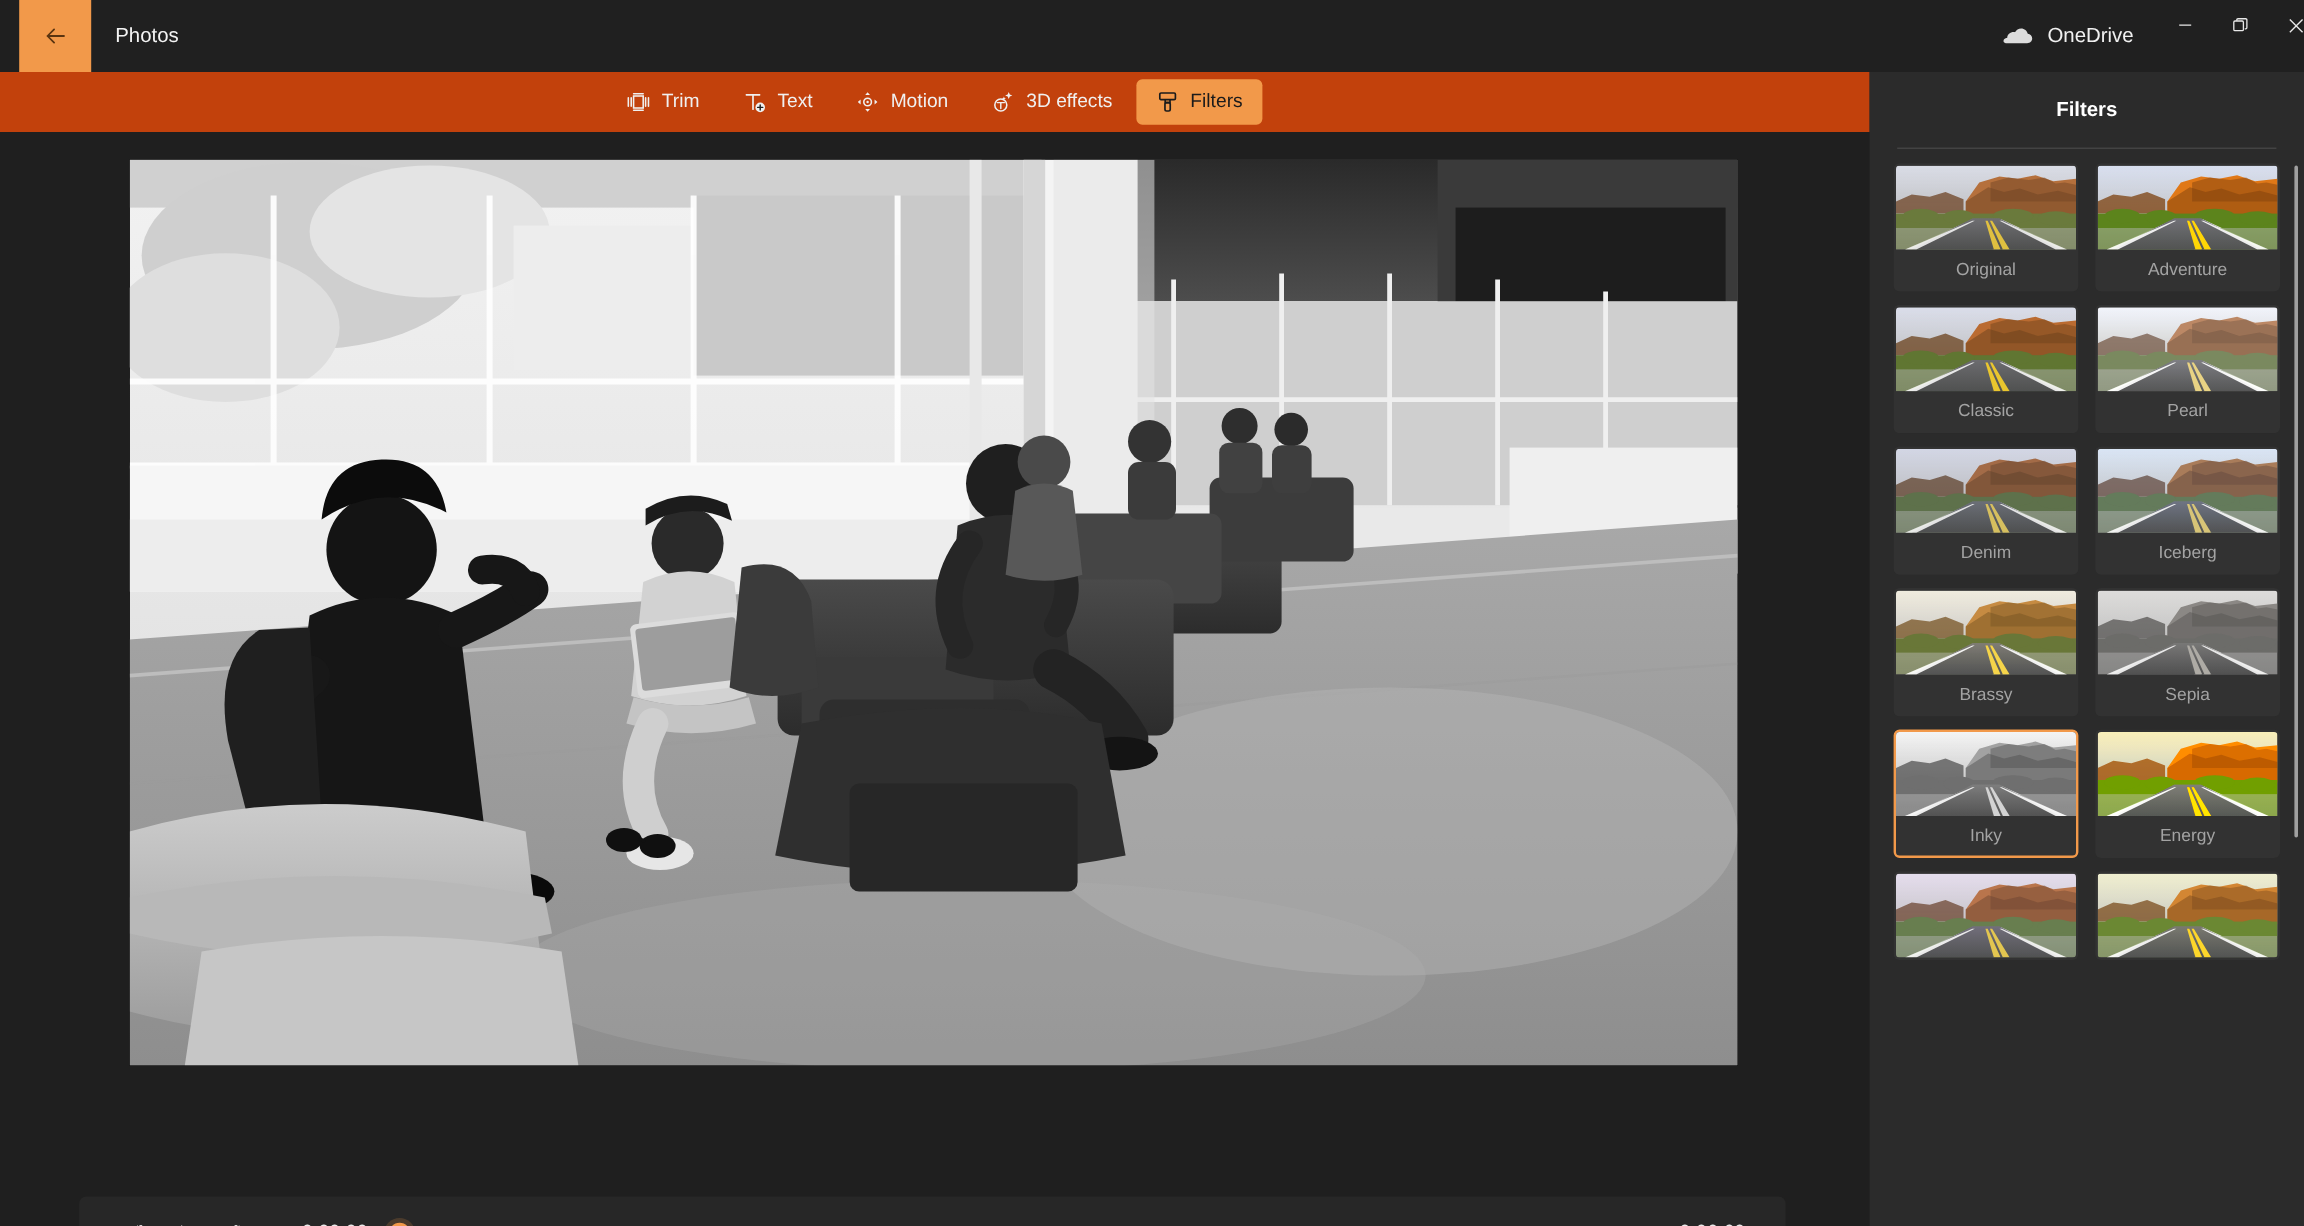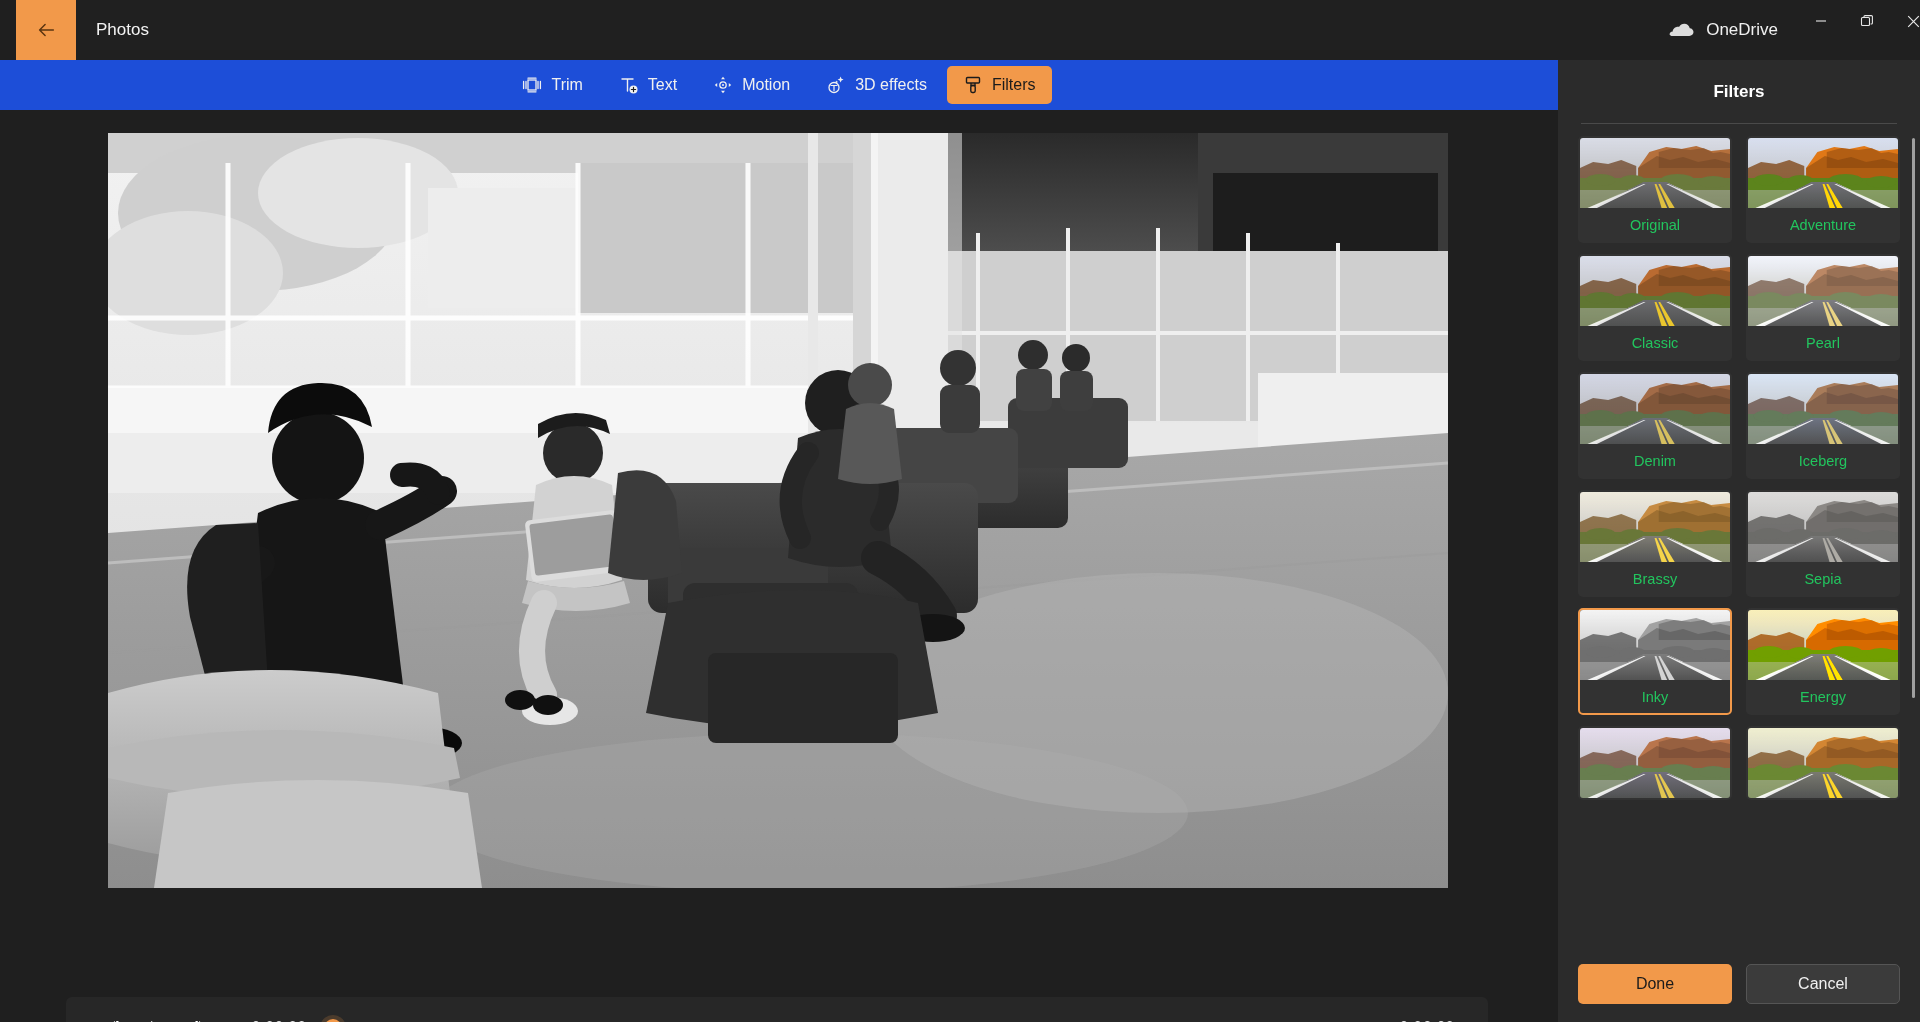--- a/index.html
+++ b/index.html
@@ -37,21 +37,21 @@
   .wincontrols { display: flex; align-self: flex-start; }
   .wc {
     width: 46px; height: 42px; display: flex; align-items: center;
     justify-content: center; cursor: pointer;
   }
 
   
   .toolbar {
     position: absolute; top: 60px; left: 0; width: 1558px; height: 50px;
     display: flex; align-items: center; justify-content: center; gap: 4px;
-    background: #1d4ed8;
+    background: #c2410c;
   }
   .tool {
     display: flex; align-items: center; gap: 9px;
     height: 38px; padding: 0 16px; border-radius: 5px; cursor: pointer;
     font-size: 16px; color: #f0f0f0; background: transparent;
     border: none; font-family: inherit;
   }
   .tool.active { background: #F2994A; color: #1b1b1b; }
   .tool .ti { width: 20px; height: 20px; display: flex; align-items: center; justify-content: center; }
 
@@ -108,21 +108,21 @@
     display: grid; grid-template-columns: repeat(2, 1fr); gap: 11px 14px;
   }
   .filter-card {
     background: #323232; border-radius: 5px; border: 2px solid transparent;
     overflow: hidden; cursor: pointer; padding: 0;
   }
   .filter-card.selected { border-color: #F2994A; background: #323232; }
   .filter-thumb { width: 100%; height: 70px; display: block; }
   .filter-label {
     height: 33px; display: flex; align-items: center; justify-content: center;
-    font-size: 14.5px; color: #22c55e;
+    font-size: 14.5px; color: #a3a3a3;
   }
   .scrollbar {
     position: absolute; right: 5px; top: 14px; width: 3px; height: 560px;
     background: #a0a0a0; border-radius: 2px; cursor: pointer;
   }
   .panel-actions {
     height: 76px; display: flex; align-items: center; gap: 14px;
     padding: 0 20px;
   }
   .btn {
@@ -905,19 +905,15 @@
     <path d="M83.5 46 L85.5 46 L101 70 L95 70 Z" fill="#ebcb3e"></path>
     <path d="M68 46 L70 46 L18 70 L8 70 Z" fill="#f2f2f2" opacity=".9"></path>
     <path d="M92 46 L94 46 L152 70 L142 70 Z" fill="#f2f2f2" opacity=".9"></path>
   </svg>
             </div>
           </div>
         </div>
       <div class="scrollbar"></div>
     </div>
 
-    <div class="panel-actions">
-      <button class="btn primary">Done</button>
-      <button class="btn secondary">Cancel</button>
-    </div>
   </div>
 
 </div>
 
 </body></html>

